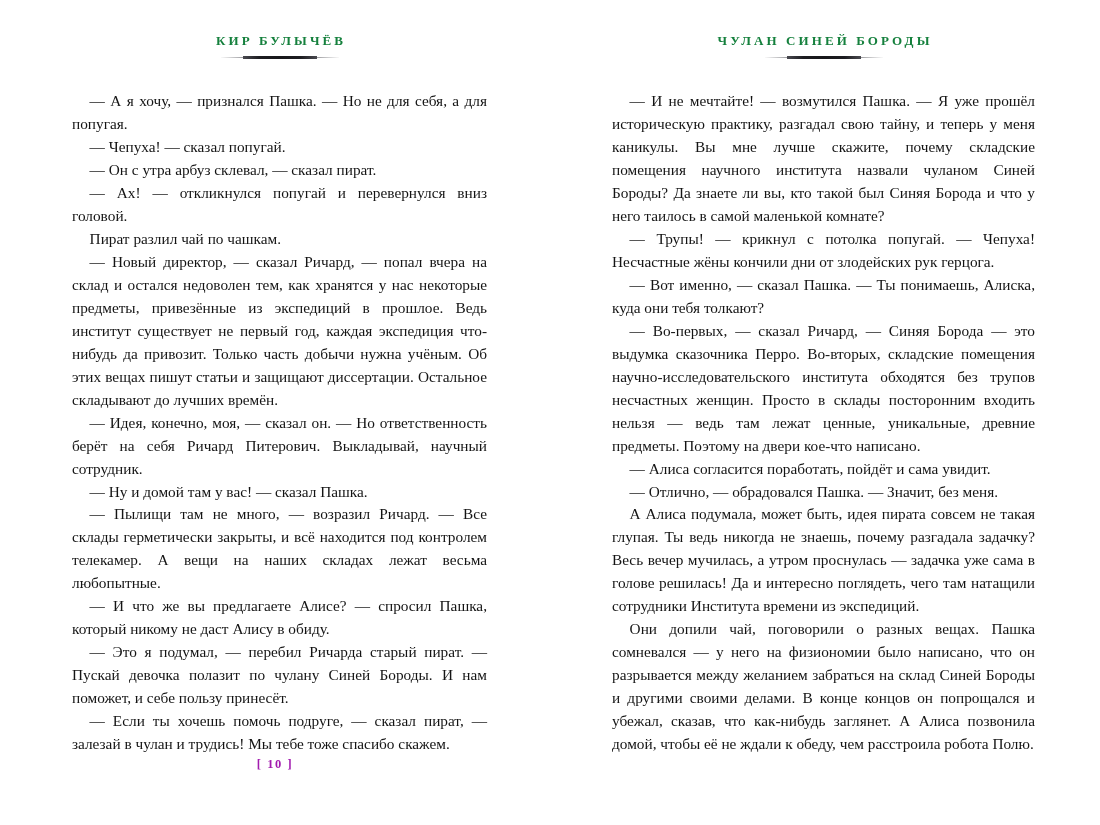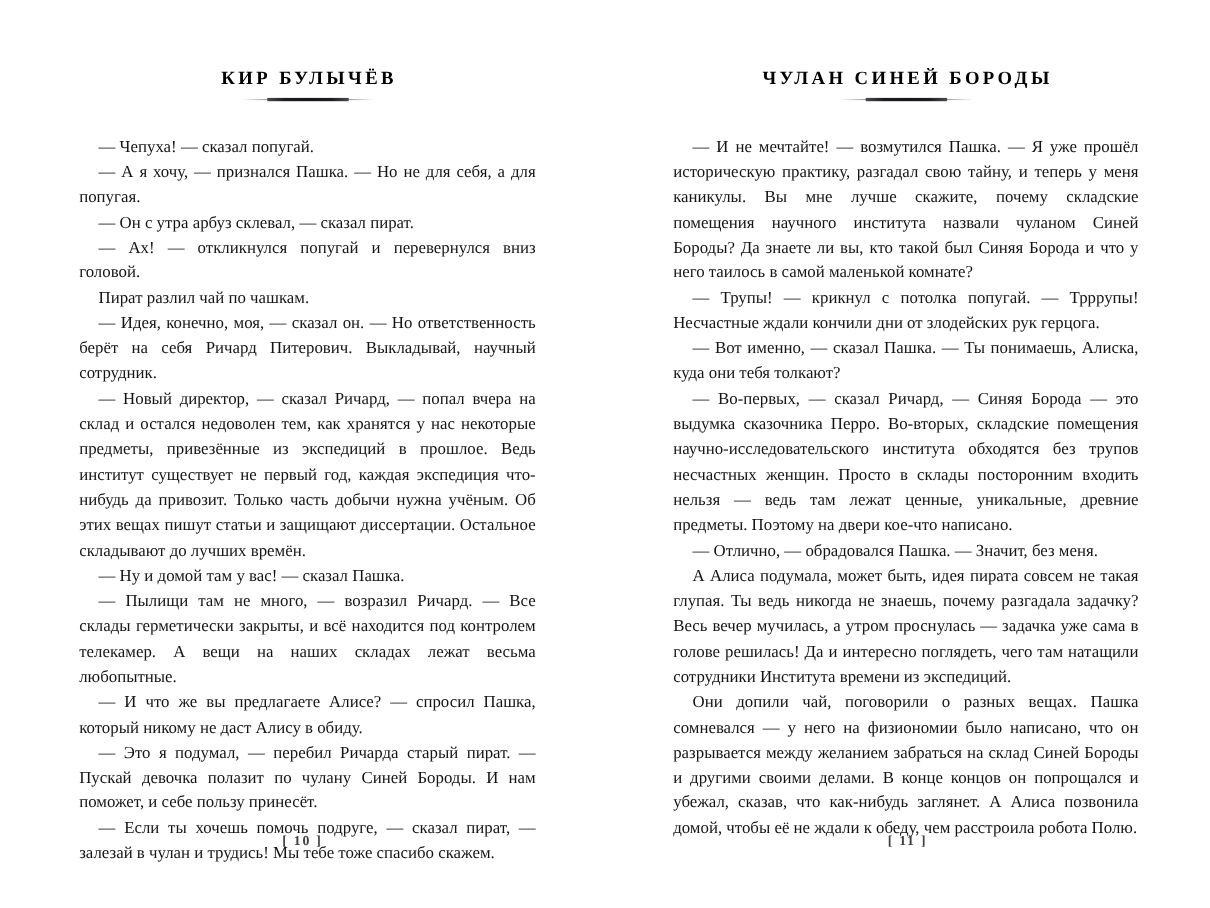--- a/index.html
+++ b/index.html
@@ -31,28 +31,27 @@
   .page-right { width: 550px; padding: 34px 65px 0 62px; }
 
   
   .running-head {
     text-align: center;
     margin: 0 0 30px 0;
   }
   .running-head-title {
     font-family: "Liberation Serif", "DejaVu Serif", serif;
     font-weight: bold;
-    font-size: 17px;
+    font-size: 13px;
     letter-spacing: 3.1px;
     text-indent: 3.1px;
-    color: #000000;
+    color: #15803d;
     display: block;
     line-height: 1.1;
     white-space: nowrap;
-    margin-top: 28px;
   }
   .head-rule {
     margin: 7px auto 0 auto;
     width: 118px;
     height: 5px;
     position: relative;
   }
   .head-rule .rule-thin {
     position: absolute;
     left: 0; right: 0;
@@ -97,46 +96,46 @@
   
   .folio {
     position: absolute;
     left: 0;
     right: 0;
     top: 757px;
     text-align: center;
     font-size: 12.5px;
     font-weight: bold;
     letter-spacing: 1.6px;
-    color: #404040;
+    color: #a21caf;
   }
 </style>
 </head>
 <body>
 
 <div class="spread">
 
   <div class="page page-left">
 
     <div class="running-head">
       <span class="running-head-title">КИР БУЛЫЧЁВ</span>
       <div class="head-rule">
         <div class="rule-thin"></div>
         <div class="rule-thick"></div>
       </div>
     </div>
 
     <div class="column">
+      <p>— А я хочу, — признался Пашка. — Но не для себя, а для попугая.</p>
       <p>— Чепуха! — сказал попугай.</p>
-      <p>— А я хочу, — признался Пашка. — Но не для себя, а для попугая.</p>
       <p>— Он с утра арбуз склевал, — сказал пират.</p>
       <p>— Ах! — откликнулся попугай и перевернулся вниз головой.</p>
       <p>Пират разлил чай по чашкам.</p>
+      <p>— Новый директор, — сказал Ричард, — попал вчера на склад и остался недоволен тем, как хранятся у нас некоторые предметы, привезённые из экспедиций в прошлое. Ведь институт существует не первый год, каждая экспедиция что-нибудь да привозит. Только часть добычи нужна учёным. Об этих вещах пишут статьи и защищают диссертации. Остальное складывают до лучших времён.</p>
       <p>— Идея, конечно, моя, — сказал он. — Но ответственность берёт на себя Ричард Питерович. Выкладывай, научный сотрудник.</p>
-      <p>— Новый директор, — сказал Ричард, — попал вчера на склад и остался недоволен тем, как хранятся у нас некоторые предметы, привезённые из экспедиций в прошлое. Ведь институт существует не первый год, каждая экспедиция что-нибудь да привозит. Только часть добычи нужна учёным. Об этих вещах пишут статьи и защищают диссертации. Остальное складывают до лучших времён.</p>
       <p>— Ну и домой там у вас! — сказал Пашка.</p>
       <p>— Пылищи там не много, — возразил Ричард. — Все склады герметически закрыты, и всё находится под контролем телекамер. А вещи на наших складах лежат весьма любопытные.</p>
       <p>— И что же вы предлагаете Алисе? — спросил Пашка, который никому не даст Алису в обиду.</p>
       <p>— Это я подумал, — перебил Ричарда старый пират. — Пускай девочка полазит по чулану Синей Бороды. И нам поможет, и себе пользу принесёт.</p>
       <p>— Если ты хочешь помочь подруге, — сказал пират, — залезай в чулан и трудись! Мы тебе тоже спасибо скажем.</p>
     </div>
 
     <div class="folio">[ 10 ]</div>
   </div>
 
@@ -145,24 +144,24 @@
     <div class="running-head">
       <span class="running-head-title">ЧУЛАН СИНЕЙ БОРОДЫ</span>
       <div class="head-rule">
         <div class="rule-thin"></div>
         <div class="rule-thick"></div>
       </div>
     </div>
 
     <div class="column">
       <p>— И не мечтайте! — возмутился Пашка. — Я уже прошёл историческую практику, разгадал свою тайну, и теперь у меня каникулы. Вы мне лучше скажите, почему складские помещения научного института назвали чуланом Синей Бороды? Да знаете ли вы, кто такой был Синяя Борода и что у него таилось в самой маленькой комнате?</p>
-      <p>— Трупы! — крикнул с потолка попугай. — Трррупы! Несчастные ждали кончили дни от злодейских рук герцога.</p>
+      <p>— Трупы! — крикнул с потолка попугай. — Чепуха! Несчастные жёны кончили дни от злодейских рук герцога.</p>
       <p>— Вот именно, — сказал Пашка. — Ты понимаешь, Алиска, куда они тебя толкают?</p>
       <p>— Во-первых, — сказал Ричард, — Синяя Борода — это выдумка сказочника Перро. Во-вторых, складские помещения научно-исследовательского института обходятся без трупов несчастных женщин. Просто в склады посторонним входить нельзя — ведь там лежат ценные, уникальные, древние предметы. Поэтому на двери кое-что написано.</p>
+      <p>— Алиса согласится поработать, пойдёт и сама увидит.</p>
       <p>— Отлично, — обрадовался Пашка. — Значит, без меня.</p>
       <p>А Алиса подумала, может быть, идея пирата совсем не такая глупая. Ты ведь никогда не знаешь, почему разгадала задачку? Весь вечер мучилась, а утром проснулась — задачка уже сама в голове решилась! Да и интересно поглядеть, чего там натащили сотрудники Института времени из экспедиций.</p>
       <p>Они допили чай, поговорили о разных вещах. Пашка сомневался — у него на физиономии было написано, что он разрывается между желанием забраться на склад Синей Бороды и другими своими делами. В конце концов он попрощался и убежал, сказав, что как-нибудь заглянет. А Алиса позвонила домой, чтобы её не ждали к обеду, чем расстроила робота Полю.</p>
     </div>
 
-    <div class="folio">[ 11 ]</div>
   </div>
 
 </div>
 
 </body></html>

